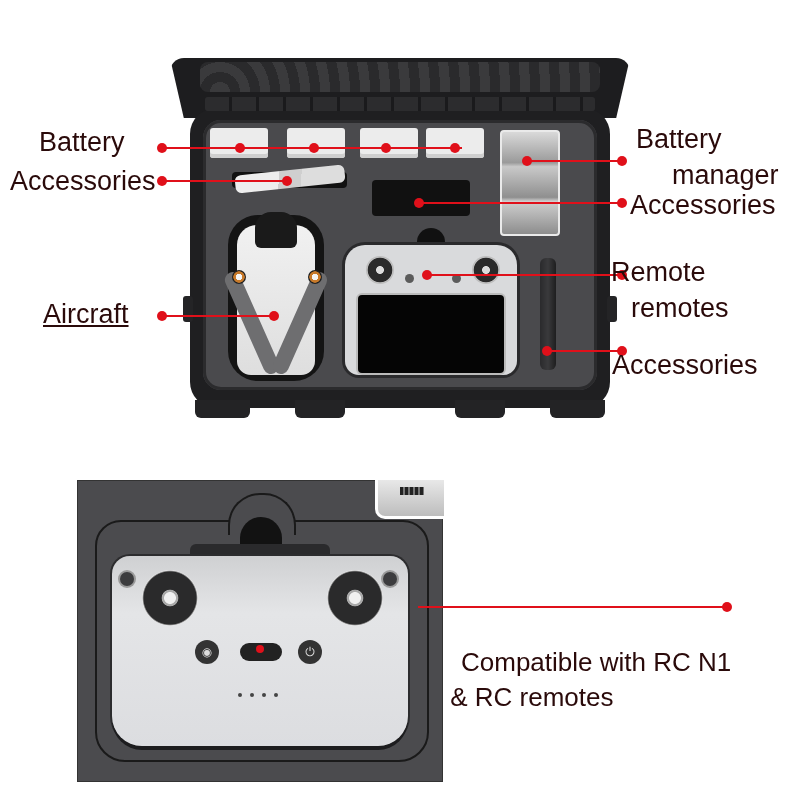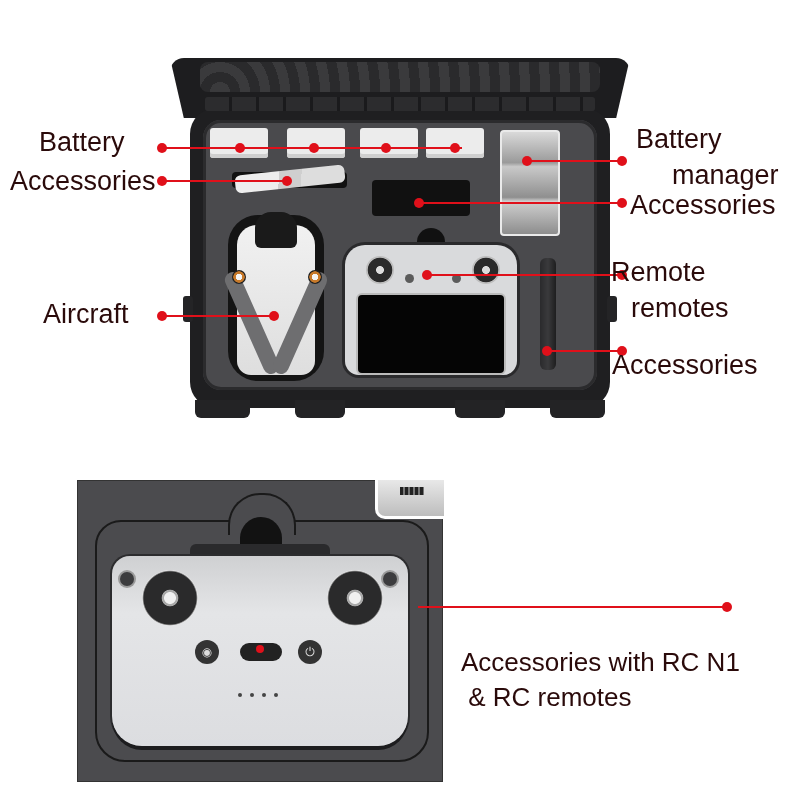--- a/index.html
+++ b/index.html
@@ -199,21 +199,21 @@
 <div class="hline" style="left:427px;top:274px;width:195px;"></div>
 <div class="dot" style="left:427px;top:274px;"></div>
 <div class="dot" style="left:622px;top:274px;"></div>
 
 <div class="hline" style="left:547px;top:350px;width:75px;"></div>
 <div class="dot" style="left:547px;top:350px;"></div>
 <div class="dot" style="left:622px;top:350px;"></div>
 
 <div class="label" style="left:39px;top:125px;">Battery</div>
 <div class="label" style="left:10px;top:164px;">Accessories</div>
-<div class="label" style="left:43px;top:297px;">Aircraft</div>
+<div class="label" style="left:43px;top:297px;text-decoration:underline;">Aircraft</div>
 
 <div class="label" style="left:636px;top:122px;">Battery</div>
 <div class="label" style="left:672px;top:158px;">manager</div>
 <div class="label" style="left:630px;top:188px;">Accessories</div>
 <div class="label" style="left:611px;top:255px;">Remote</div>
 <div class="label" style="left:631px;top:291px;">remotes</div>
 <div class="label" style="left:612px;top:348px;">Accessories</div>
 
 <div>
   <div class="panel"></div>
@@ -234,14 +234,14 @@
   <div class="round-btn" style="left:298px;top:640px;"><span>⏻</span></div>
   <div class="led" style="left:238px;"></div>
   <div class="led" style="left:250px;"></div>
   <div class="led" style="left:262px;"></div>
   <div class="led" style="left:274px;"></div>
 </div>
 
 <div class="hline" style="left:418px;top:606px;width:308px;height:1.5px;"></div>
 <div class="dot" style="left:727px;top:606px;"></div>
 
-<div class="label" style="left:461px;top:645px;font-size:26px;">Accessories with RC N1</div>
-<div class="label" style="left:461px;top:680px;font-size:26px;white-space:pre;text-align:right;"> &amp; RC remotes</div>
+<div class="label" style="left:461px;top:645px;font-size:26px;">Compatible with RC N1</div>
+<div class="label" style="left:443px;top:680px;font-size:26px;white-space:pre;text-align:right;"> &amp; RC remotes</div>
 
 </body></html>

